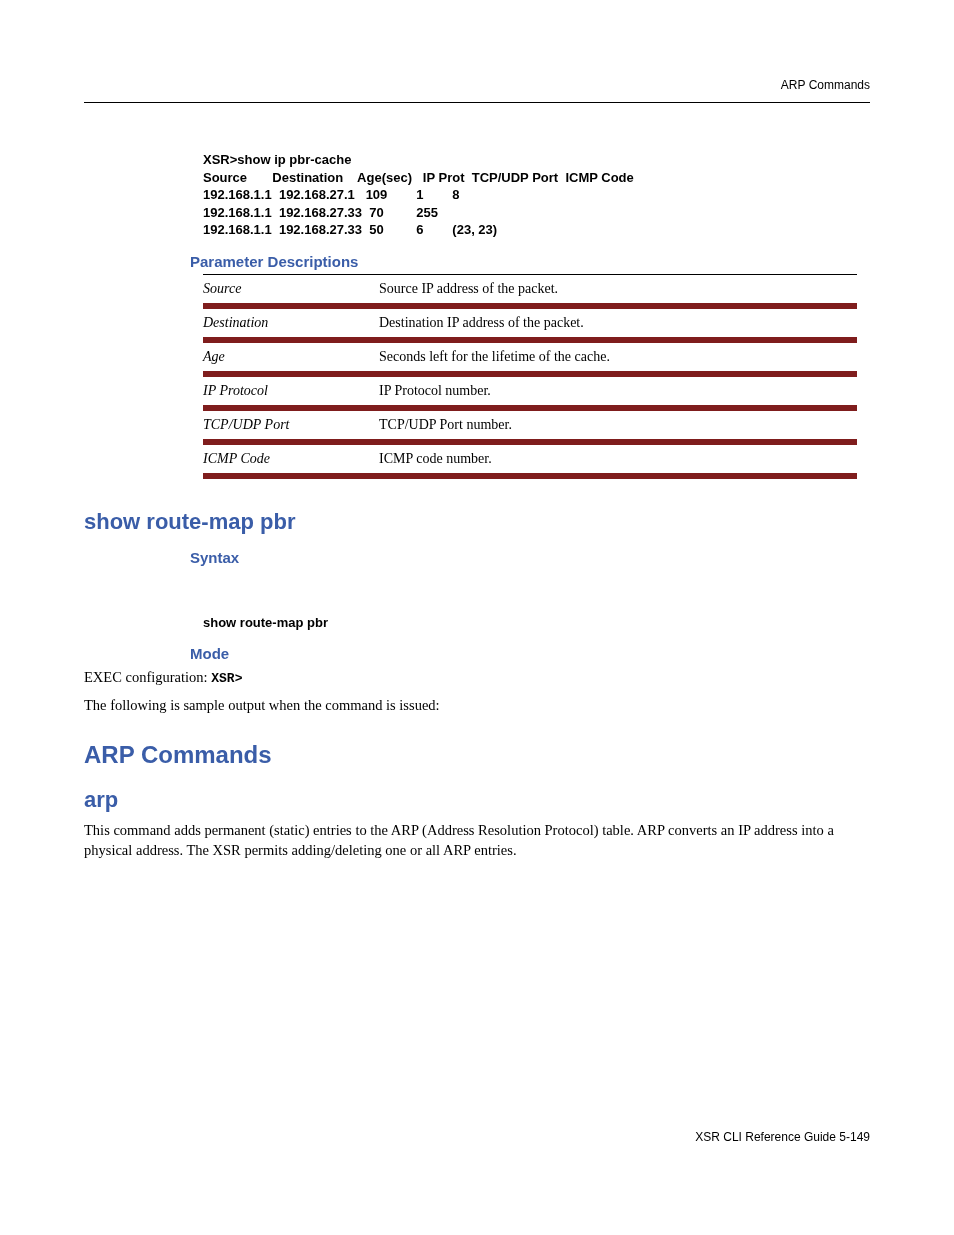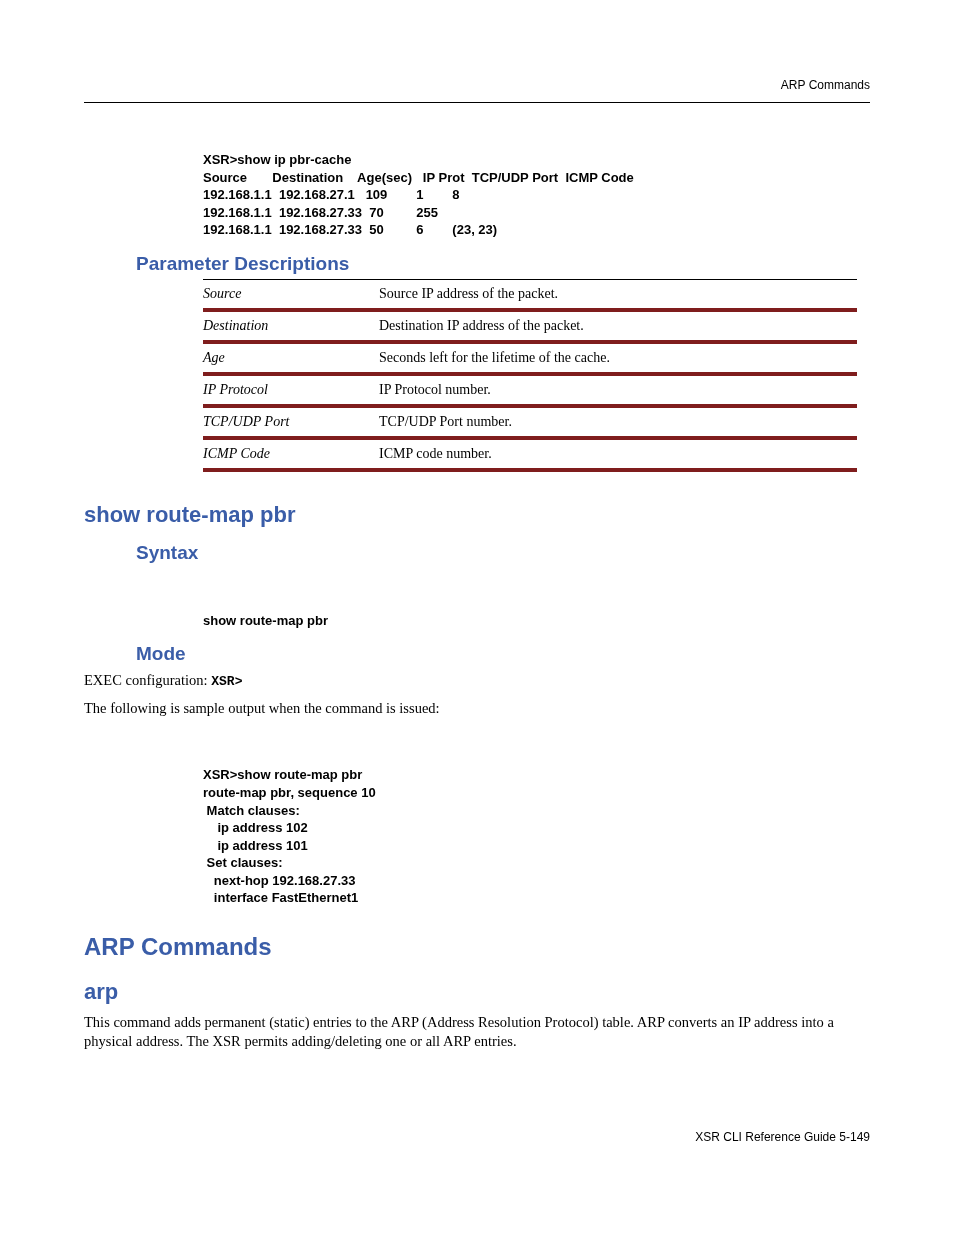--- a/index.html
+++ b/index.html
@@ -42,32 +42,32 @@
     font-size: 13px;
     line-height: 1.35;
     white-space: pre;
     font-weight: bold;
     margin-top: 48px;
   }
   .subhead-blue {
     font-family: Arial, Helvetica, sans-serif;
     font-weight: bold;
     color: #3a5da8;
-    font-size: 19px;
-    margin: 14px 0 4px 52px;
+    font-size: 15px;
+    margin: 14px 0 4px 106px;
   }
   .param-table {
     width: 654px;
     margin-left: 119px;
     border-collapse: collapse;
     font-size: 14px;
   }
   .param-table td {
     padding: 6px 6px 6px 0;
-    border-bottom: 4px solid #7f1d1d;
+    border-bottom: 6px solid #7f1d1d;
     vertical-align: top;
   }
   .param-table tr:first-child td {
     border-top: 1px solid #000;
   }
   .param-name {
     font-style: italic;
     width: 170px;
   }
   .h1-blue {
@@ -154,28 +154,20 @@
 
     <div class="subhead-blue">Syntax</div>
     <pre class="mono indent-block">show route-map pbr</pre>
 
     <div class="subhead-blue">Mode</div>
     <div class="body-para indent-block">
       <span>EXEC configuration: </span><span class="mono-inline">XSR&gt;</span>
     </div>
 
     <div class="body-para indent-block">The following is sample output when the command is issued:</div>
-    <pre class="mono indent-block">XSR&gt;show route-map pbr
-route-map pbr, sequence 10
- Match clauses:
-    ip address 102
-    ip address 101
- Set clauses:
-   next-hop 192.168.27.33
-   interface FastEthernet1</pre>
 
     <div class="h0-blue">ARP Commands</div>
 
     <div class="h1-blue" style="margin-top:18px;">arp</div>
     <div class="body-para indent-block">This command adds permanent (static) entries to the ARP (Address Resolution Protocol) table. ARP converts an IP address into a physical address. The XSR permits adding/deleting one or all ARP entries.</div>
 
   </div>
 
   <div class="footer">XSR CLI Reference Guide    5-149</div>
 

